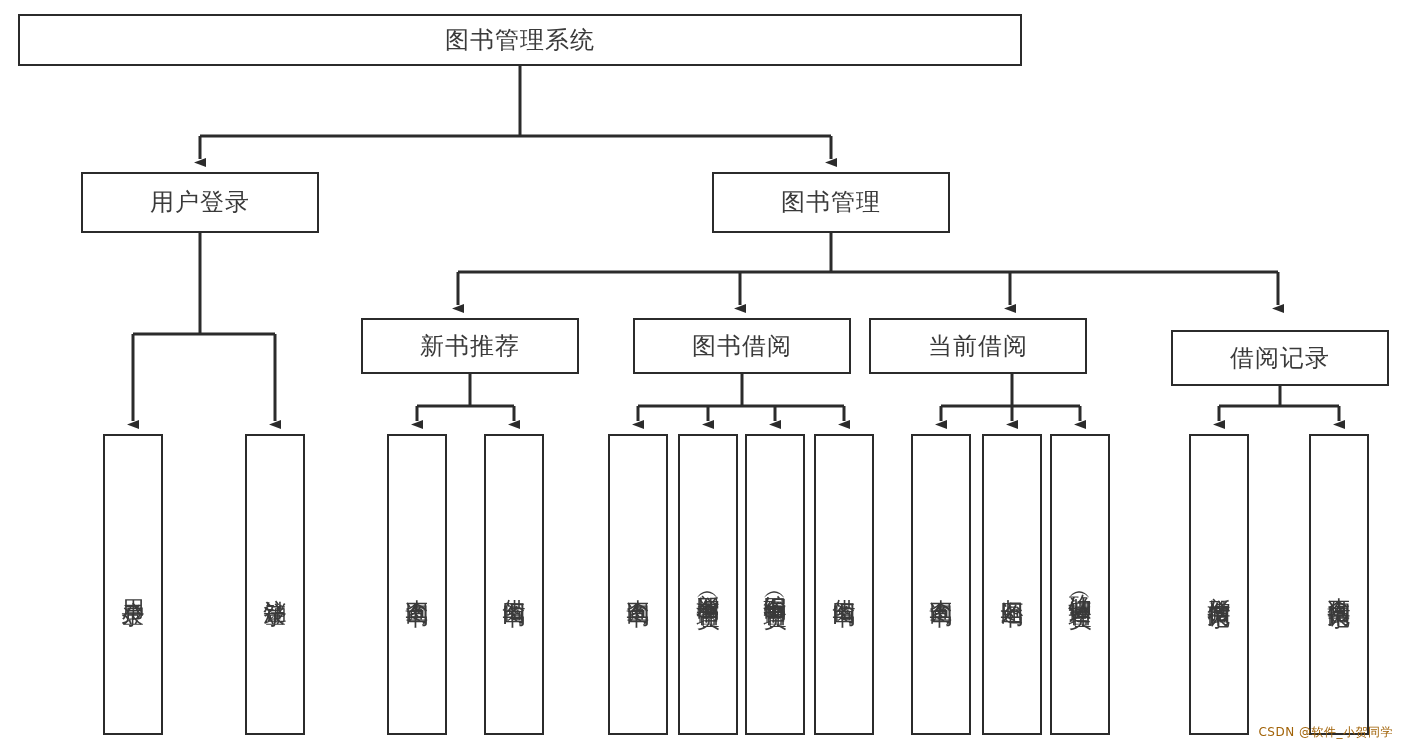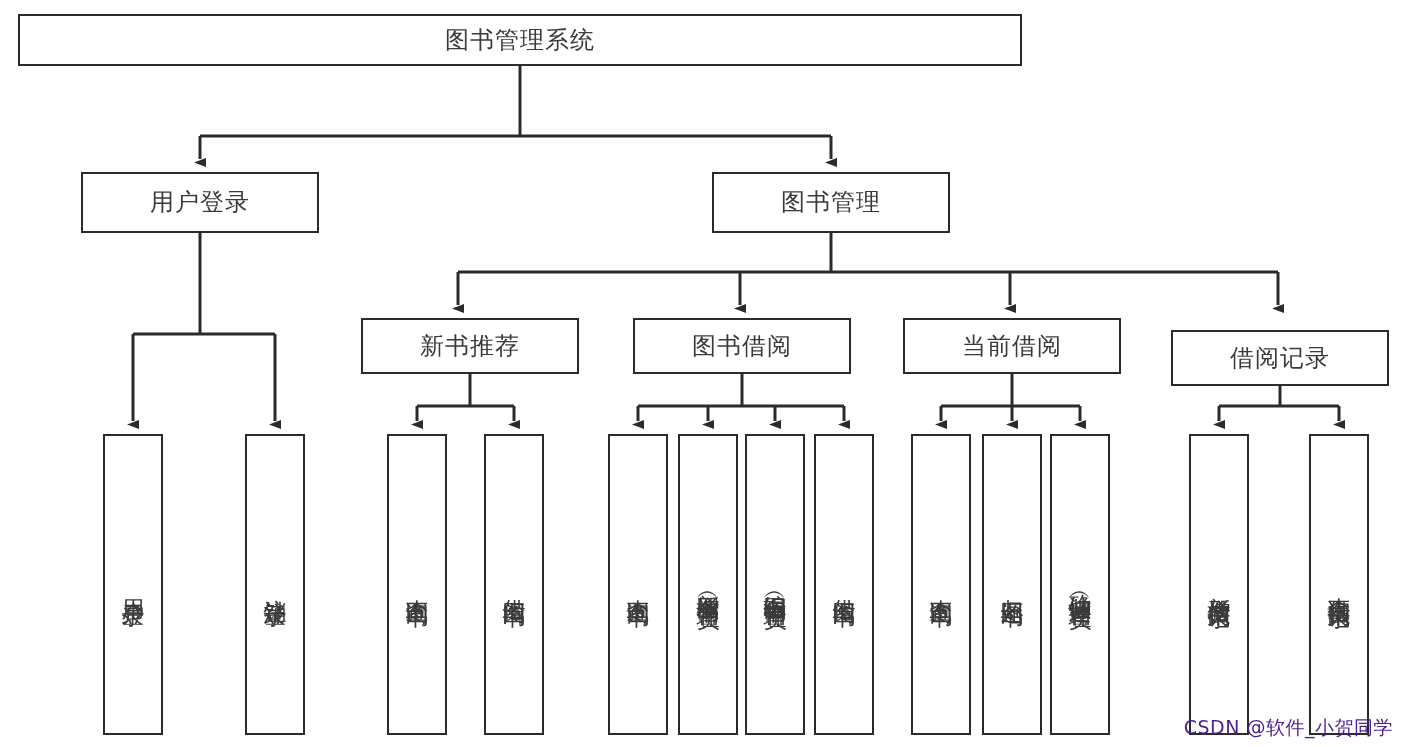--- a/index.html
+++ b/index.html
@@ -52,22 +52,22 @@
   }
   .node.vert .vlabel {
     writing-mode: vertical-rl;
     text-orientation: upright;
     display: block;
   }
   #watermark {
     position: absolute;
     right: 12px;
     bottom: 6px;
-    font-size: 19px;
-    color: #4c1d95;
+    font-size: 12px;
+    color: #a16207;
     letter-spacing: 0.5px;
     white-space: nowrap;
   }
 </style>
 </head>
 <body>
 
 <div id="canvas">
 
   <svg id="edges" viewBox="0 0 1405 747" xmlns="http://www.w3.org/2000/svg">
@@ -123,21 +123,21 @@
   <div class="node horiz" style="left: 712px; top: 172px; width: 238px; height: 61px;">
     <span>图书管理</span>
   </div>
 
   <div class="node horiz" style="left: 361px; top: 318px; width: 218px; height: 56px;">
     <span>新书推荐</span>
   </div>
   <div class="node horiz" style="left: 633px; top: 318px; width: 218px; height: 56px; align-items: center;">
     <span>图书借阅</span>
   </div>
-  <div class="node horiz" style="left: 903px; top: 318px; width: 218px; height: 56px; text-align: right;">
+  <div class="node horiz" style="left: 869px; top: 318px; width: 218px; height: 56px; text-align: right;">
     <span>当前借阅</span>
   </div>
   <div class="node horiz" style="left: 1171px; top: 318px; width: 218px; height: 56px; margin-top: 12px;">
     <span>借阅记录</span>
   </div>
 
   <div class="node vert" style="left: 103px; top: 434px; width: 60px; height: 301px;">
     <span class="vlabel">用户登录</span>
   </div>
   <div class="node vert" style="left: 245px; top: 434px; width: 60px; height: 301px;">

